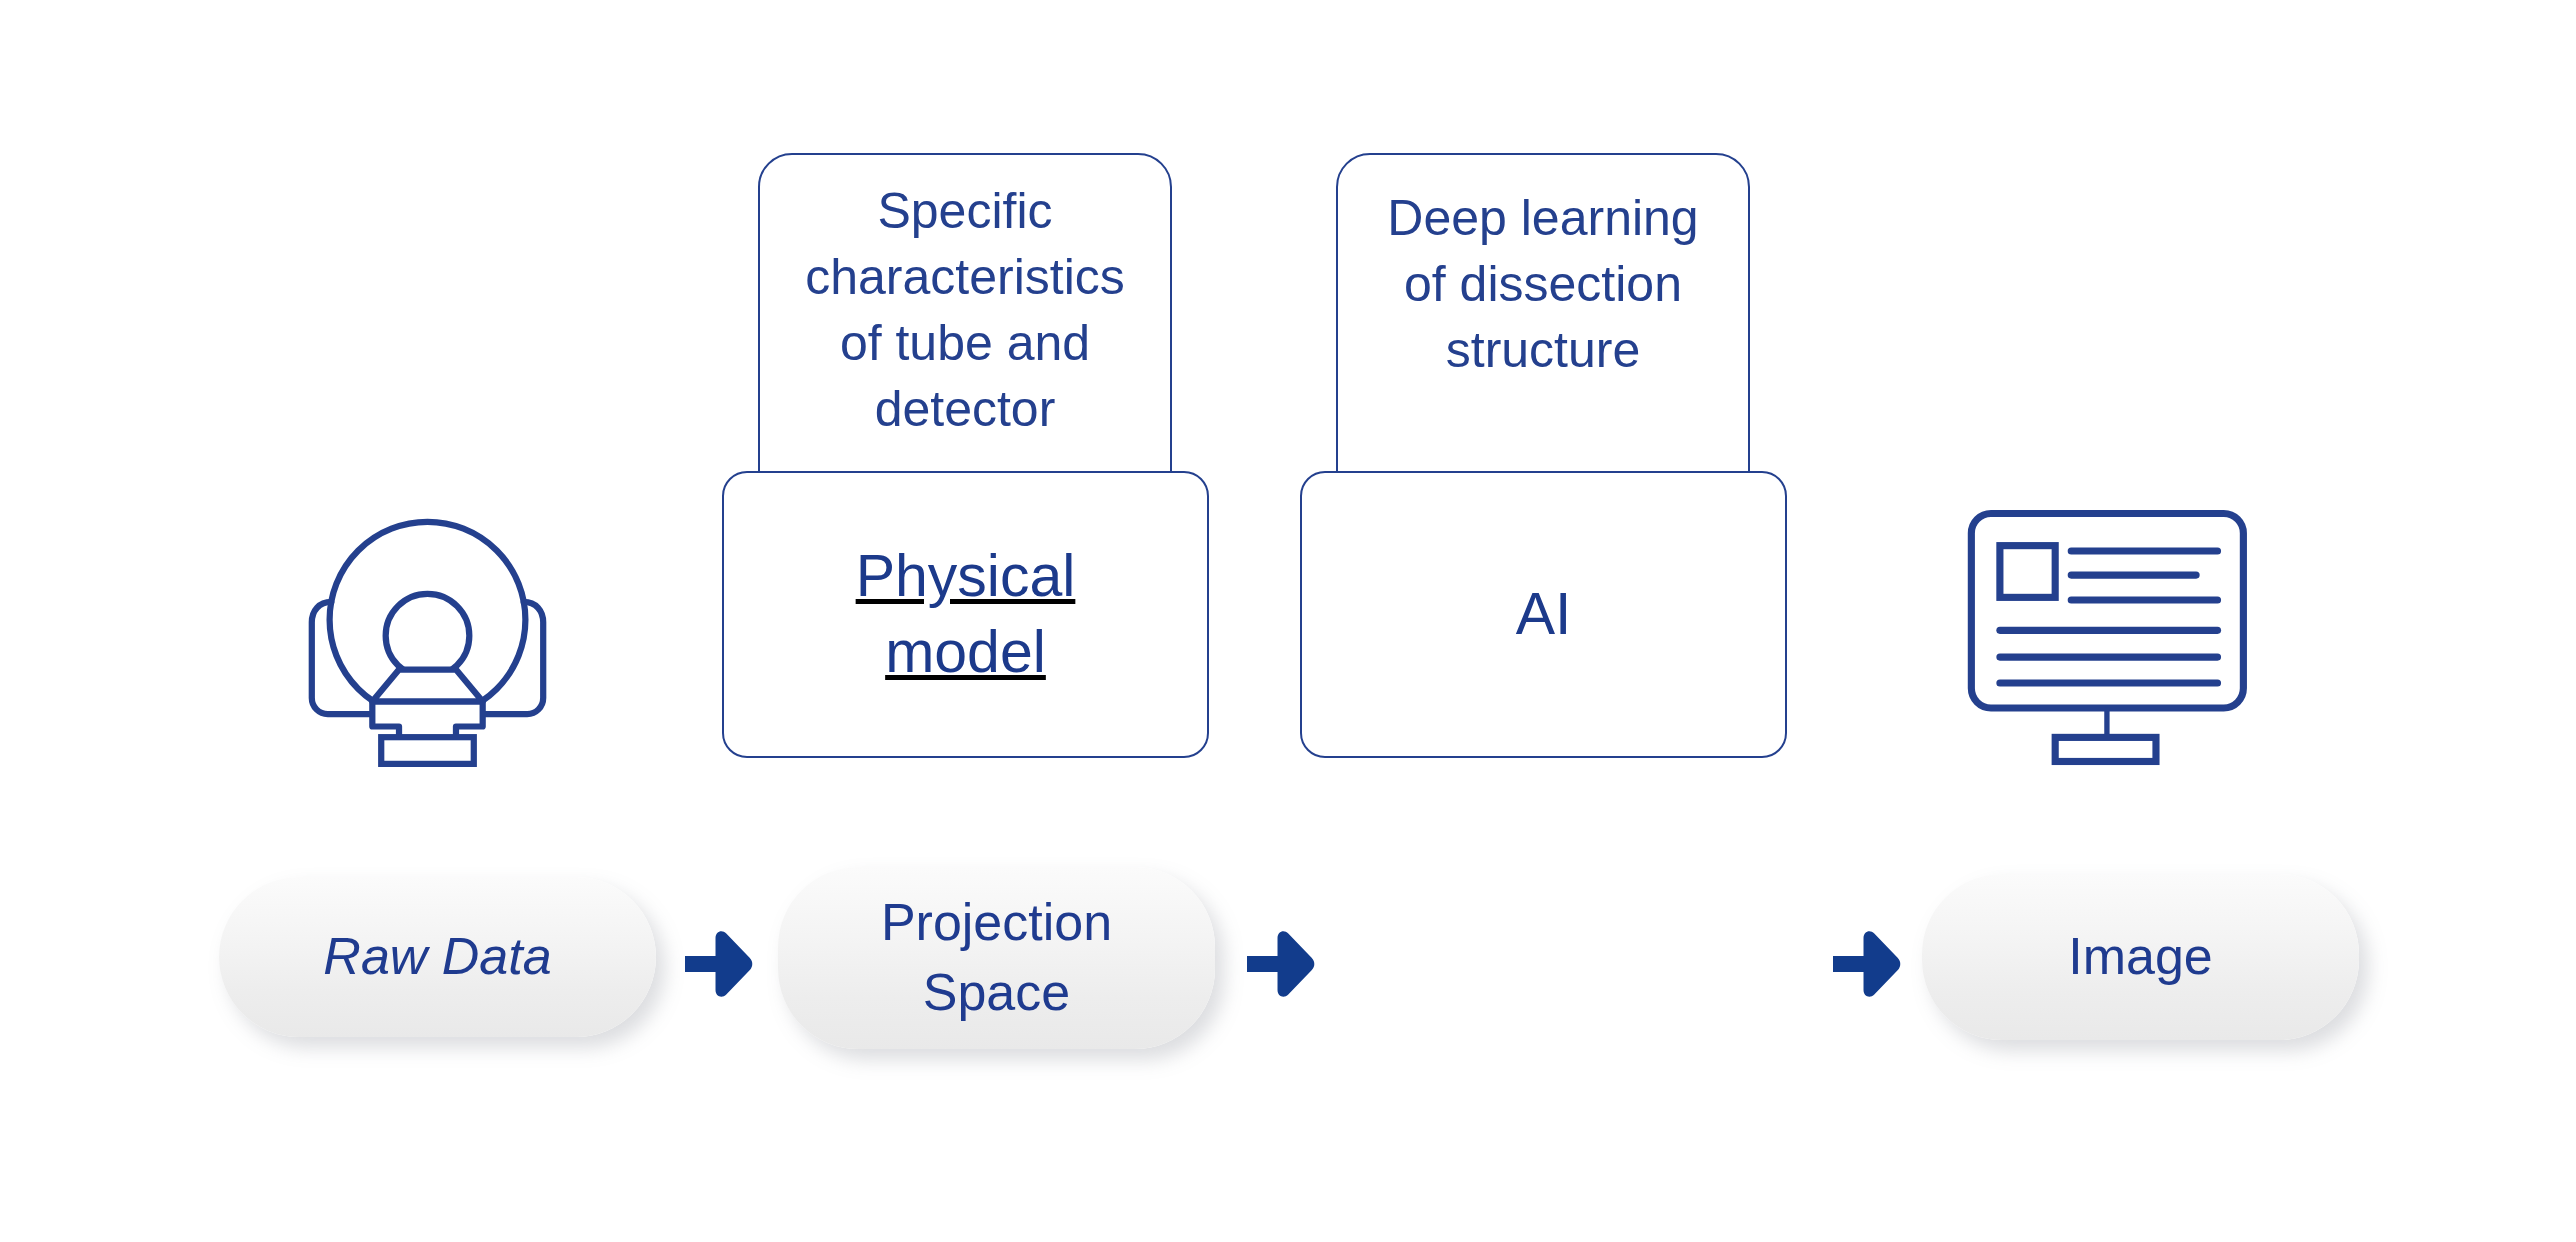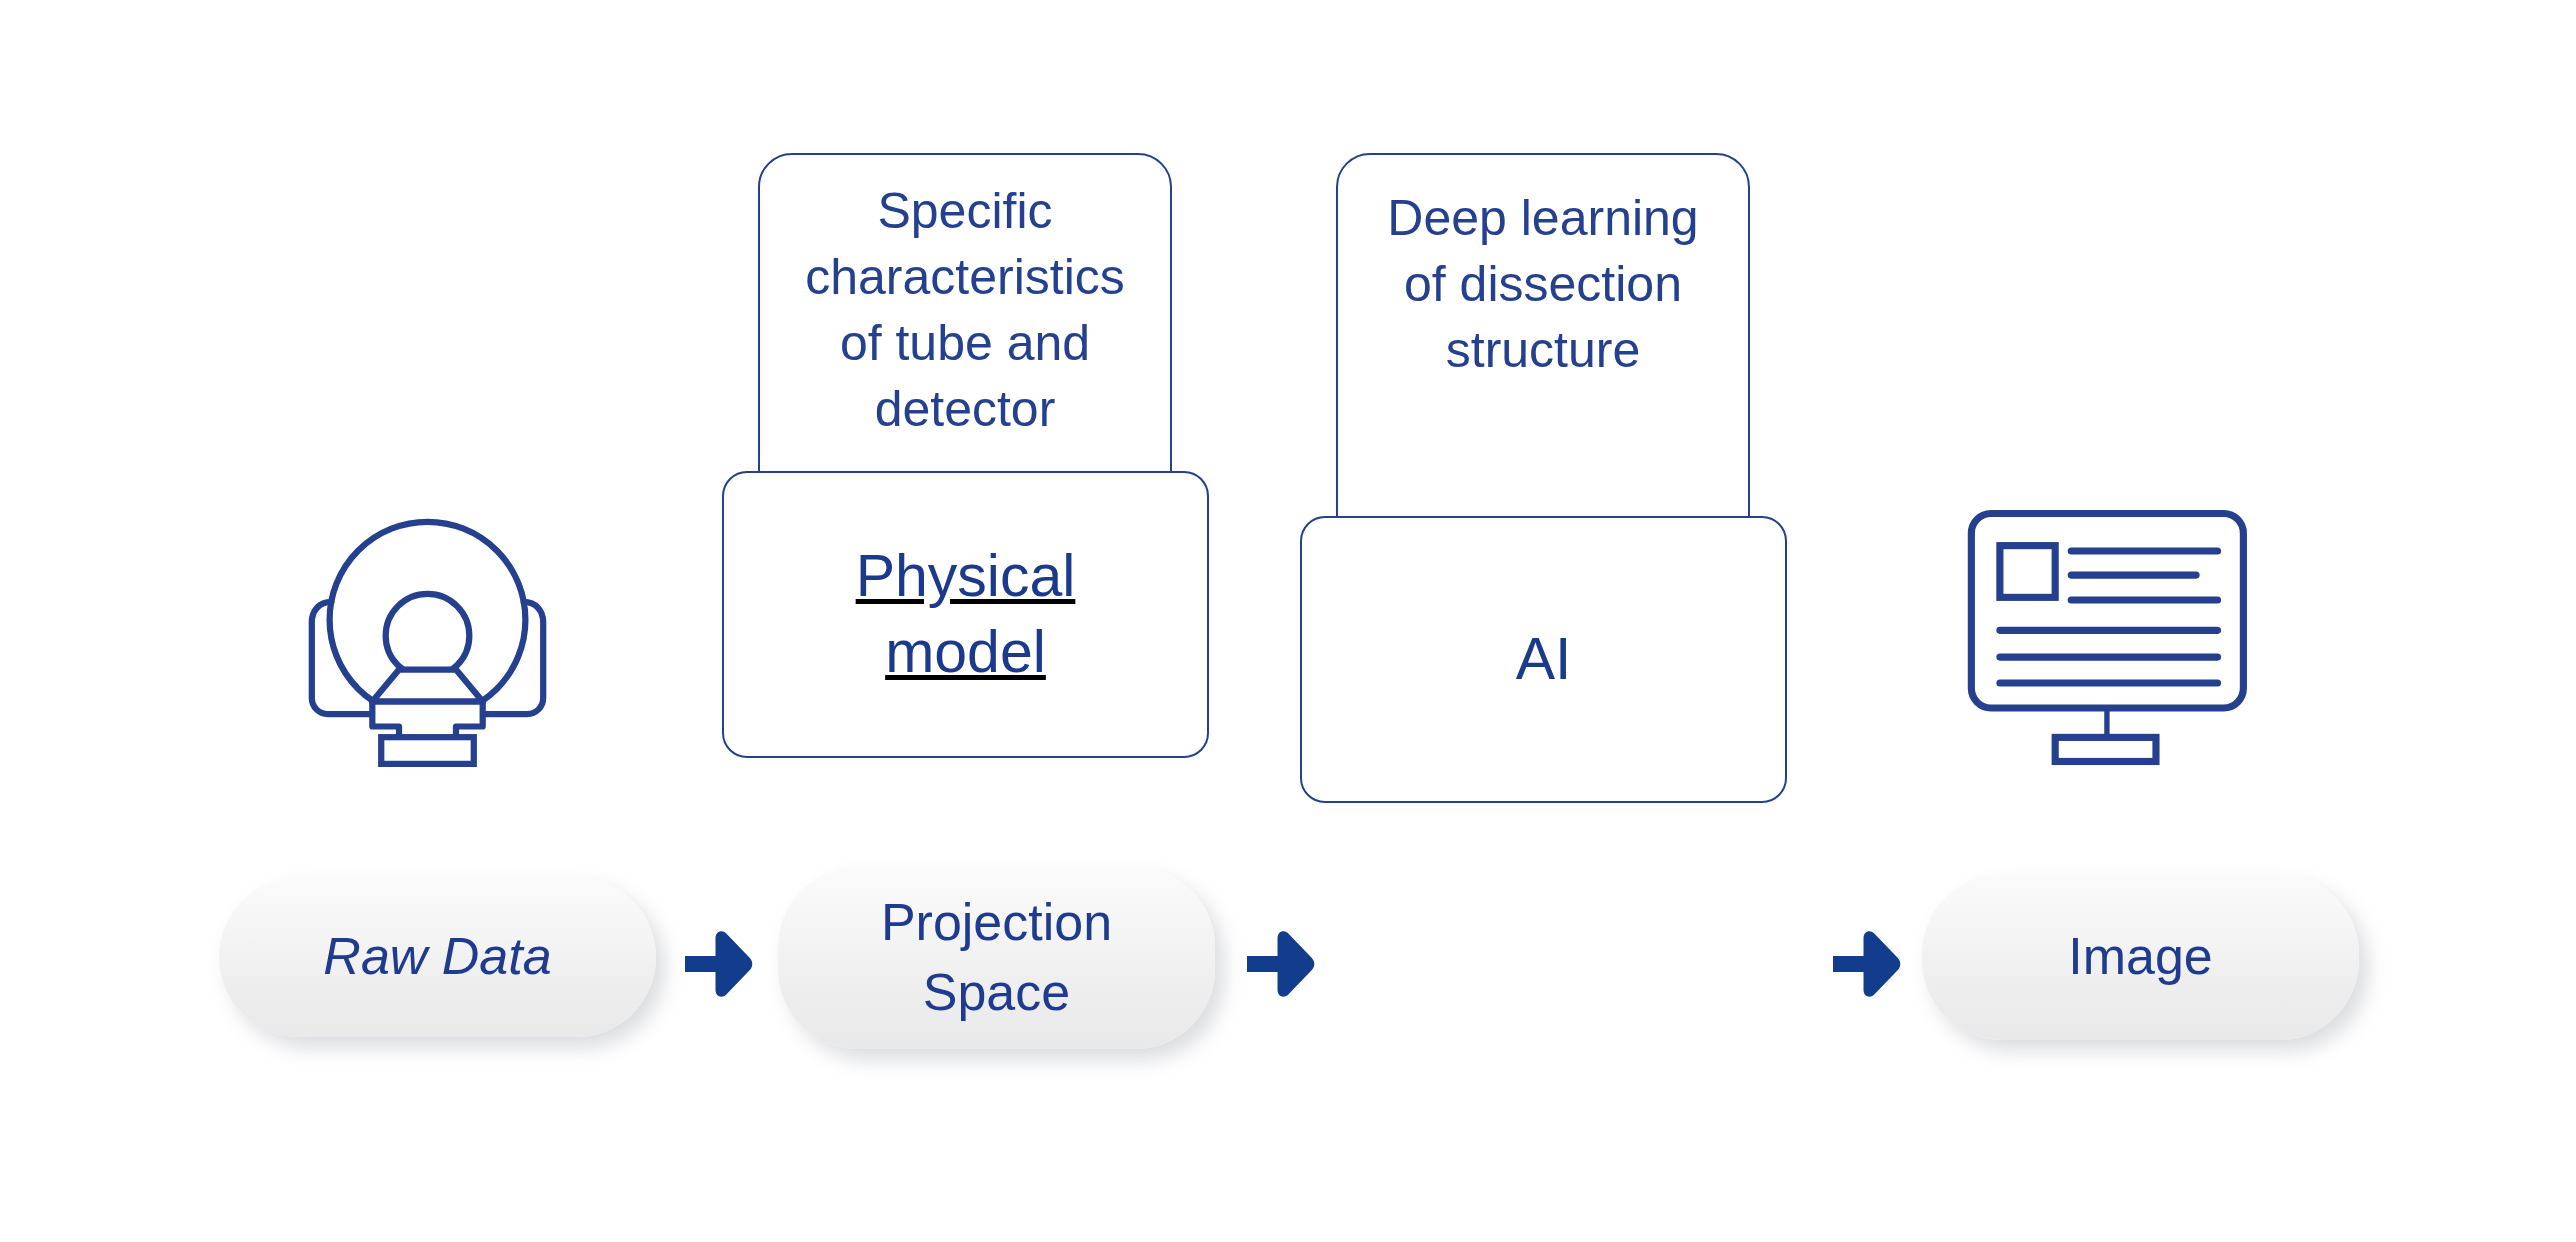--- a/index.html
+++ b/index.html
@@ -127,21 +127,21 @@
     <span class="caption-text">Deep learning
 of dissection
 structure</span>
   </div>
 
   <div class="stage-box" style="left:722px; top:471px; width:487px; height:287px;text-decoration:underline;">
     <span class="stage-text">Physical
 model</span>
   </div>
 
-  <div class="stage-box" style="left:1300px; top:471px; width:487px; height:287px;margin-top:45px;">
+  <div class="stage-box" style="left:1300px; top:471px; width:487px; height:287px;">
     <span class="stage-text">AI</span>
   </div>
 
   <div class="icon-wrap" style="left:1966px; top:508px; width:330px; height:259px;">
     <svg width="330" height="259" viewBox="0 0 370 290" fill="none" xmlns="http://www.w3.org/2000/svg">
 
       <rect x="6" y="6" width="305" height="218" rx="22" ry="22" stroke="#24408E" stroke-width="8" fill="#ffffff"></rect>
 
       <rect x="38" y="42" width="62" height="58" stroke="#24408E" stroke-width="8" fill="#ffffff"></rect>
 

